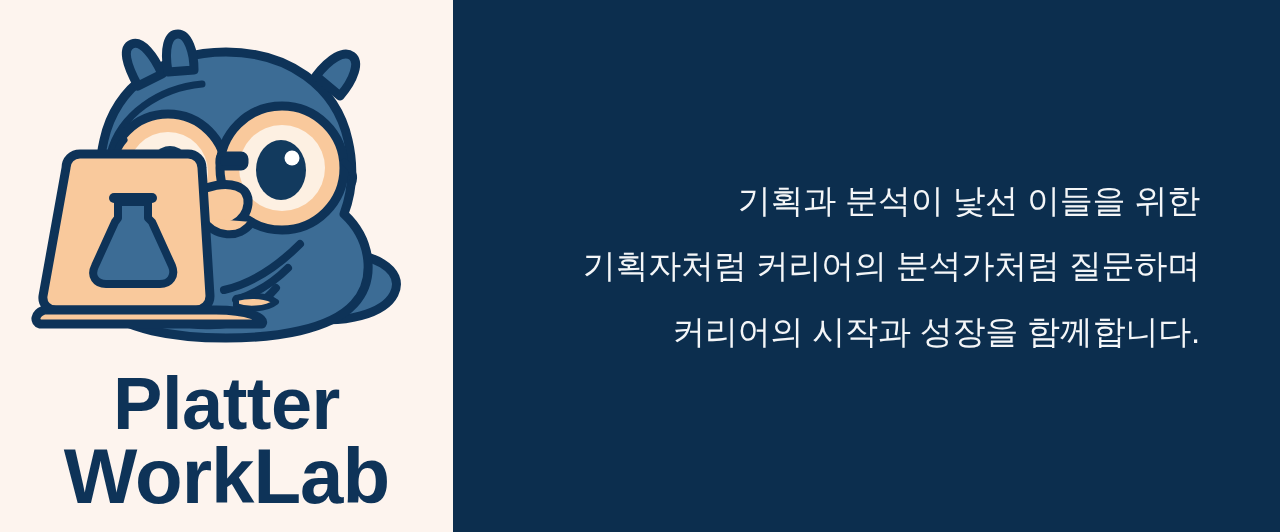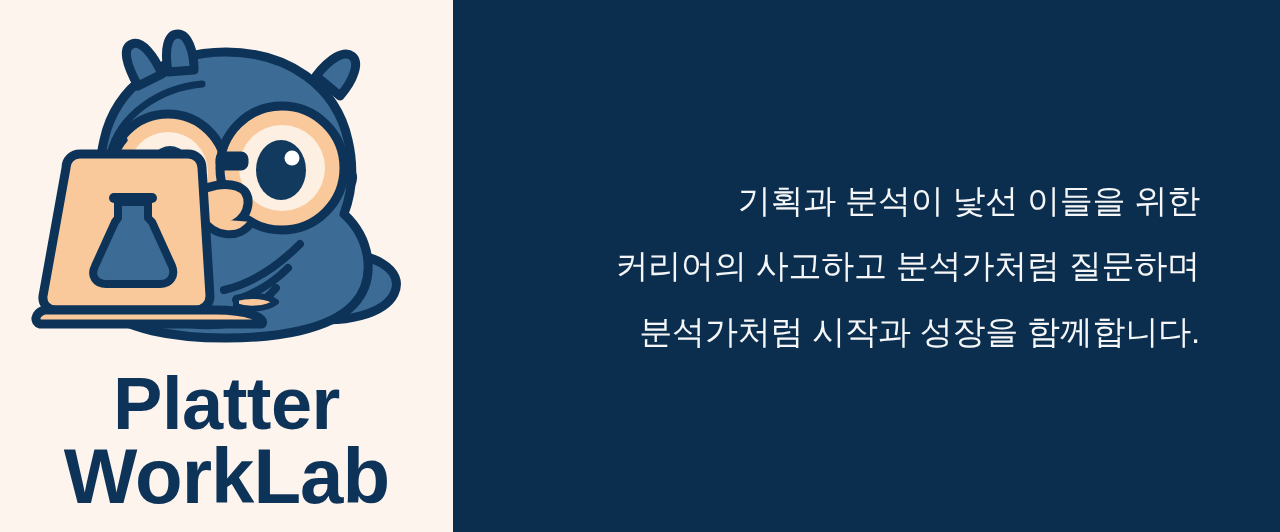--- a/index.html
+++ b/index.html
@@ -195,18 +195,18 @@
 
     <div class="wordmark">
       <span class="wordmark-line l1">Platter</span>
       <span class="wordmark-line l2">WorkLab</span>
     </div>
   </div>
 
   <div class="copy-panel">
     <div class="tagline">
       <span class="tagline-line">기획과 분석이 낯선 이들을 위한</span>
-      <span class="tagline-line">커리어의 사고하고 분석가처럼 질문하며</span>
-      <span class="tagline-line">분석가처럼 시작과 성장을 함께합니다.</span>
+      <span class="tagline-line">기획자처럼 커리어의 분석가처럼 질문하며</span>
+      <span class="tagline-line">커리어의 시작과 성장을 함께합니다.</span>
     </div>
   </div>
 
 </div>
 
 </body></html>

